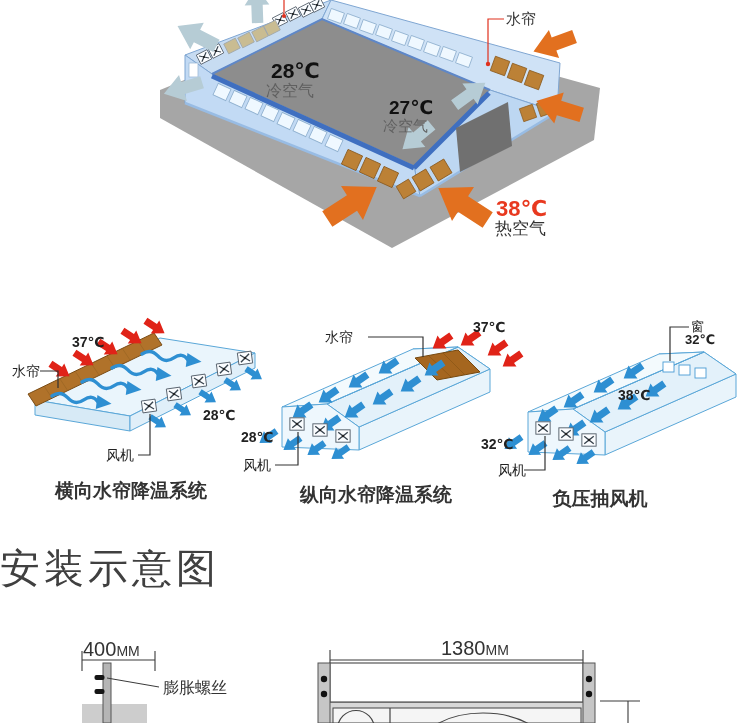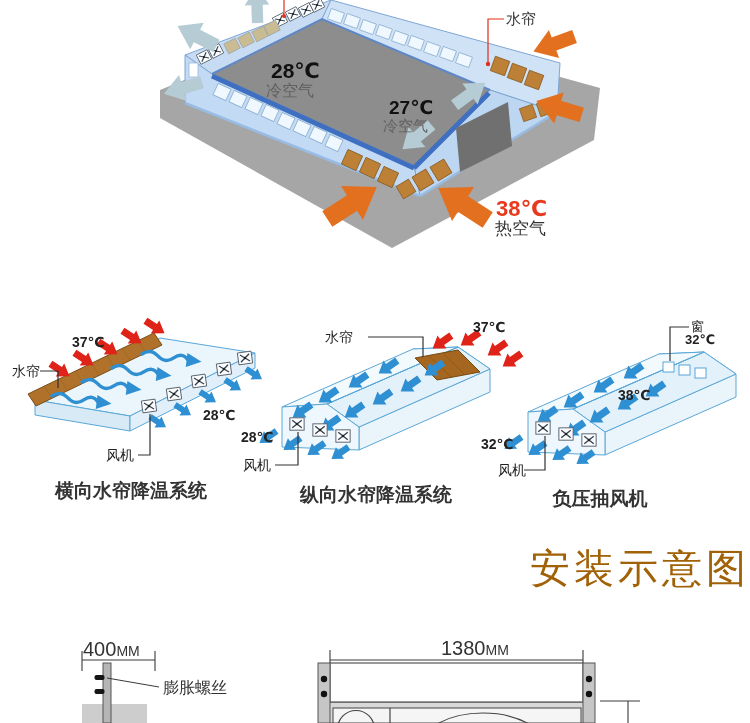--- a/index.html
+++ b/index.html
@@ -1,20 +1,20 @@
 <!DOCTYPE html>
 <html><head>
 <meta charset="utf-8">
 <style>
   html,body{margin:0;padding:0;}
   body{font-family:"Liberation Sans","DejaVu Sans",sans-serif;background:#fff;}
   .page{position:relative;width:750px;height:723px;background:#fff;overflow:hidden;}
   .layer{position:absolute;left:0;}
-  #sec-title{position:absolute;left:0;top:544px;width:750px;text-align:right;
-    font-size:40px;font-weight:300;letter-spacing:4px;color:#a16207;line-height:48px;}
+  #sec-title{position:absolute;left:0;top:544px;width:750px;text-align:left;
+    font-size:40px;font-weight:300;letter-spacing:4px;color:#404040;line-height:48px;}
   svg text{font-family:"Liberation Sans","DejaVu Sans",sans-serif;}
 </style>
 </head>
 <body>
 
 <div class="page">
 
 <svg class="layer" style="top:0" width="750" height="260" viewBox="0 0 750 260">
   <defs>
     <path id="ba" d="M-19,-6 L0,-6 L0,-13 L19,0 L0,13 L0,6 L-19,6 Z"></path>

